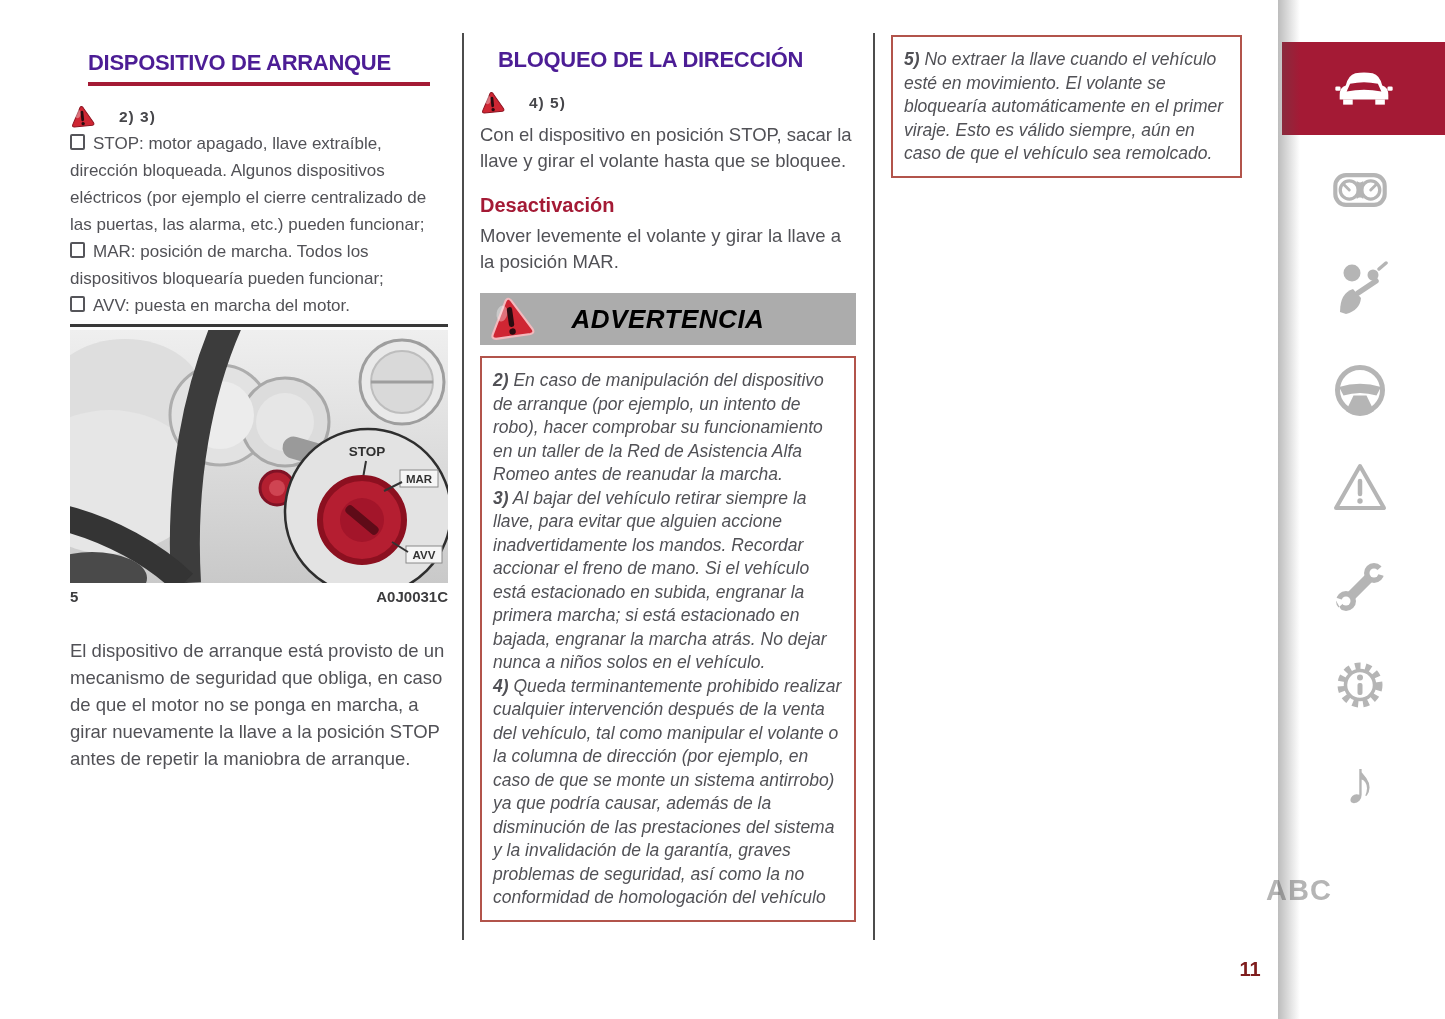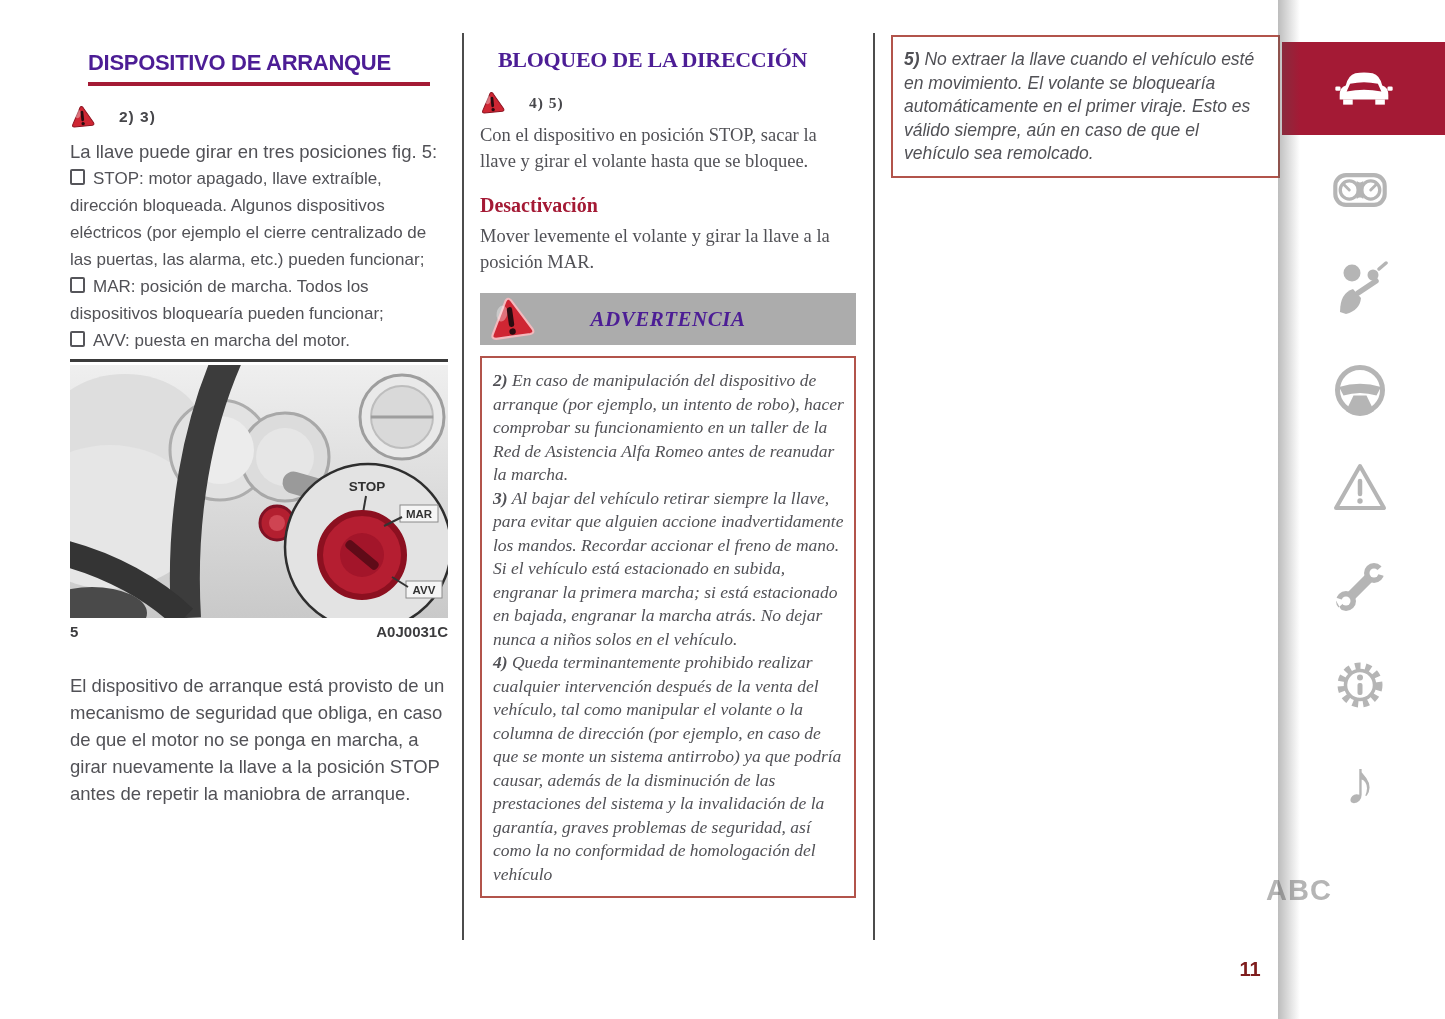--- a/index.html
+++ b/index.html
@@ -2,22 +2,22 @@
 <html><head>
 <meta charset="utf-8">
 <style>
   html,body{margin:0;padding:0;background:#ffffff;}
   .page{position:relative;width:1445px;height:1019px;background:#ffffff;overflow:hidden;
         font-family:"Liberation Sans",sans-serif;color:#515156;}
 
   
   .col{position:absolute;}
   .col-left{left:70px;top:33px;width:378px;}
-  .col-mid{left:480px;top:30px;width:376px;font-family:Liberation Serif, serif;}
-  .col-right{left:891px;top:35px;width:389px;}
+  .col-mid{left:480px;top:30px;width:376px;}
+  .col-right{left:891px;top:35px;width:351px;}
 
   .vline{position:absolute;width:2px;background:#4c4c4c;top:33px;height:907px;}
   .vline1{left:462px;}
   .vline2{left:873px;}
 
   h1.sec-title{margin:18px;font-size:22px;font-weight:bold;color:#4c1d95;
                letter-spacing:-0.3px;line-height:1.1;}
   h1.underlined{padding-bottom:7px;border-bottom:4px solid #a41a35;}
   h2.sub-title{margin:20px 0 6px 0;font-size:20px;font-weight:bold;color:#a41a35;}
 
@@ -35,21 +35,21 @@
   .figure{margin-top:5px;}
   .figrule{height:3px;background:#3a3a3a;margin-bottom:3px;}
   .photo-svg{display:block;width:378px;height:253px;}
   .caption{display:flex;justify-content:space-between;margin-top:5px;
            font-size:15px;font-weight:bold;color:#3c3c3e;}
 
   
   .banner{position:relative;margin-top:18px;height:52px;background:#acacac;
           display:flex;align-items:center;justify-content:center;}
   .banner .tri-lg{position:absolute;left:7px;top:3px;}
-  .banner-label{font-size:21px;font-weight:bold;font-style:italic;color:#4c1d95;
+  .banner-label{font-size:26px;font-weight:bold;font-style:italic;color:#000000;
                 letter-spacing:0.5px;}
 
   
   .notebox{margin-top:11px;border:2px solid #b2544b;padding:11px 10px 10px 11px;background:#fff;}
   .note{margin:0;font-size:17.5px;font-style:italic;line-height:23.5px;color:#515156;}
   .nnum{font-weight:bold;}
 
   
   .edge-shadow{position:absolute;left:1278px;top:0;width:22px;height:1019px;z-index:30;
                background:linear-gradient(to right,rgba(80,80,80,0.38),rgba(255,255,255,0));}
@@ -85,21 +85,20 @@
         <g transform="rotate(-6 18 18)">
           <path d="M16 3 q2 -2.6 4 0 l13 23.5 q1.6 3.2 -2 3.7 l-26 0 q-3.6 -0.5 -2 -3.7 z" fill="#cf2633" stroke="#8c1220" stroke-width="1.4"></path>
           <ellipse cx="12" cy="12" rx="4" ry="6" fill="#ffffff" opacity="0.35" transform="rotate(18 12 12)"></ellipse>
           <path d="M18 10 L18 21" stroke="#2a0c10" stroke-width="4" stroke-linecap="round"></path>
           <circle cx="18" cy="26.5" r="2.4" fill="#2a0c10"></circle>
         </g>
       </svg>
       <b>2) 3)</b>
     </div>
 
-    <p class="body">La llave puede girar en tres posiciones fig. 5:</p>
 
     <p class="bullet"><span class="sq"></span><span>STOP: motor apagado, llave extraíble, dirección bloqueada. Algunos dispositivos eléctricos (por ejemplo el cierre centralizado de las puertas, las alarma, etc.) pueden funcionar;</span></p>
     <p class="bullet"><span class="sq"></span><span>MAR: posición de marcha. Todos los dispositivos bloquearía pueden funcionar;</span></p>
     <p class="bullet"><span class="sq"></span><span>AVV: puesta en marcha del motor.</span></p>
 
     <div class="figure">
       <div class="figrule"></div>
       <svg class="photo-svg" viewBox="0 0 378 253">
         <defs>
           <linearGradient id="pbg" x1="0" y1="0" x2="0" y2="1">

